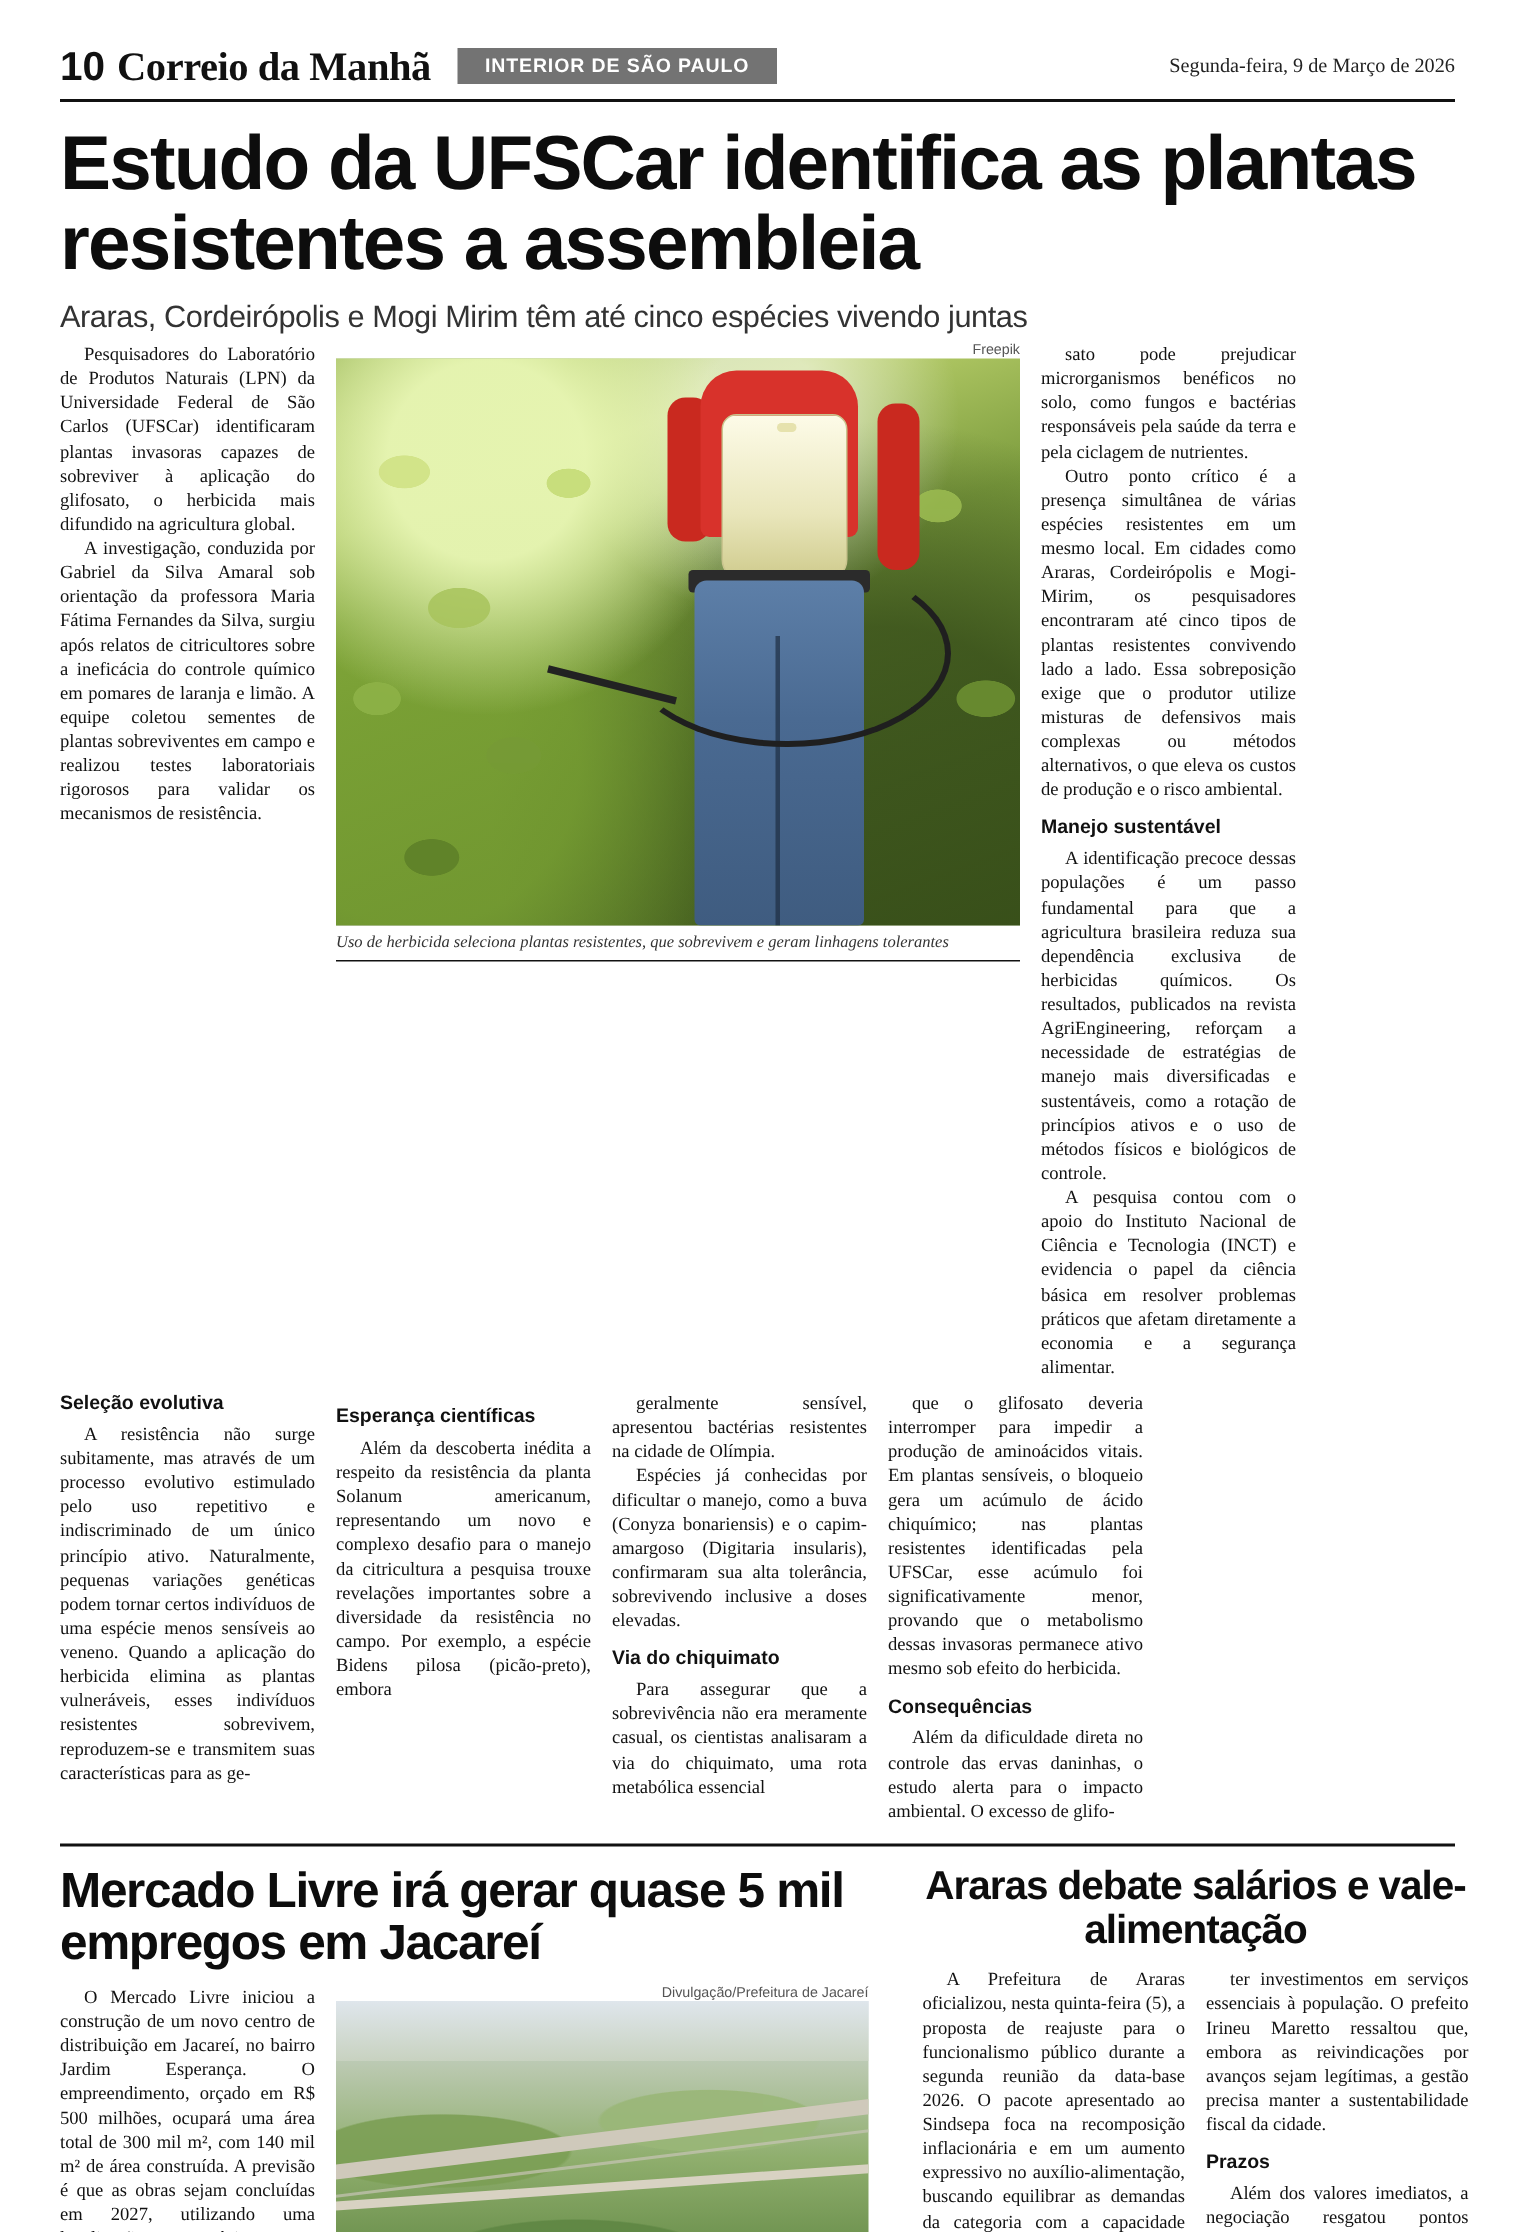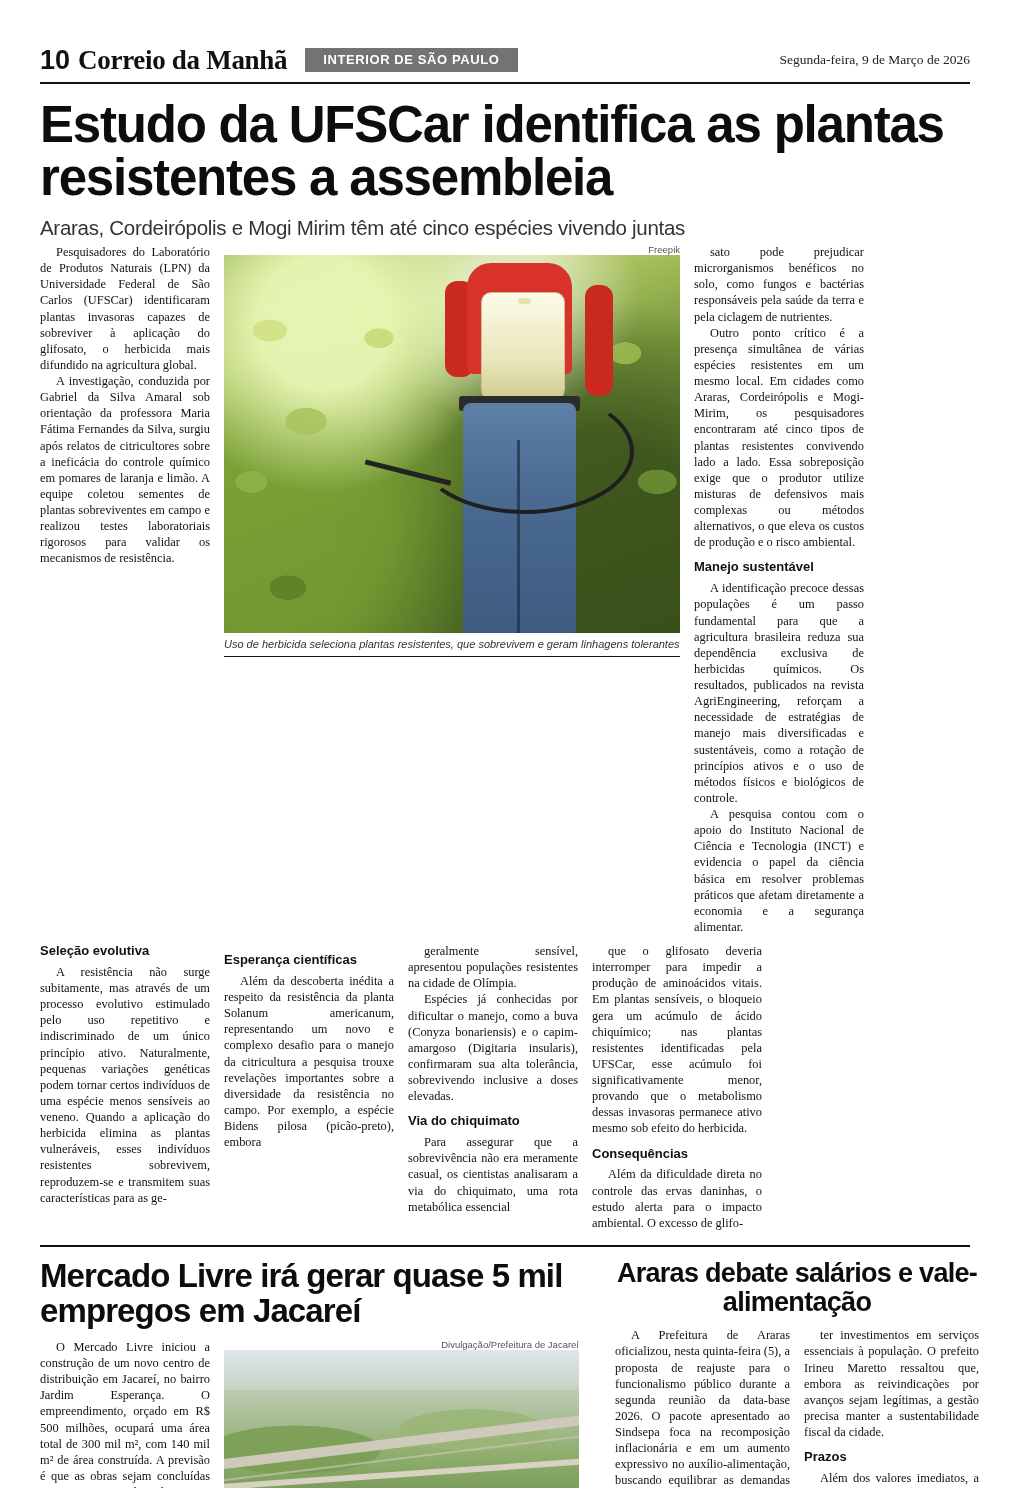--- a/index.html
+++ b/index.html
@@ -9,21 +9,21 @@
     height: 1488px;
     background: #ffffff;
     font-family: "Liberation Serif", serif;
     color: #111;
     position: relative;
     overflow: hidden;
   }
   .page {
     width: 1010px;
     height: 1488px;
-    padding: 44px 40px 18px 40px;
+    padding: 28px 40px 18px 40px;
     position: relative;
   }
 
   
   .masthead {
     display: flex;
     align-items: center;
     border-bottom: 2px solid #111;
     padding-bottom: 6px;
     height: 40px;
@@ -147,21 +147,21 @@
   .p-jeans:after {
     content:""; position:absolute; left:48%; top:16%; width:3px; height:84%; background:rgba(30,45,65,.7);
   }
   .p-hose {
     position:absolute; left:-10%; top:34%; width:120%; height:34%;
     border:4px solid #1f1f1f; border-radius:50%;
     border-top-color: transparent; border-left-color: transparent;
   }
   .p-wand { position:absolute; left:-38%; top:56%; width:48%; height:5px; background:#222; transform: rotate(14deg); }
   .caption {
-    font-family: Liberation Sans, sans-serif;
+    font-family: Liberation Serif, serif;
     font-style: italic;
     font-size: 11px;
     color: #333;
     padding: 5px 0 0 0;
     border-bottom: 1px solid #111;
     padding-bottom: 6px;
   }
 
   .lower-cols {
     display: flex;
@@ -303,21 +303,21 @@
   <div class="lower-cols">
     <div class="col">
       <div class="sub-title first">Seleção evolutiva</div>
       <p>A resistência não surge subitamente, mas através de um processo evolutivo estimulado pelo uso repetitivo e indiscriminado de um único princípio ativo. Naturalmente, pequenas variações genéticas podem tornar certos indivíduos de uma espécie menos sensíveis ao veneno. Quando a aplicação do herbicida elimina as plantas vulneráveis, esses indivíduos resistentes sobrevivem, reproduzem-se e transmitem suas características para as ge-</p>
     </div>
     <div class="col">
       <div class="sub-title">Esperança científicas</div>
       <p>Além da descoberta inédita a respeito da resistência da planta Solanum americanum, representando um novo e complexo desafio para o manejo da citricultura a pesquisa trouxe revelações importantes sobre a diversidade da resistência no campo. Por exemplo, a espécie Bidens pilosa (picão-preto), embora</p>
     </div>
     <div class="col">
-      <p>geralmente sensível, apresentou populações resistentes na cidade de Olímpia.</p>
+      <p>geralmente sensível, apresentou bactérias resistentes na cidade de Olímpia.</p>
       <p>Espécies já conhecidas por dificultar o manejo, como a buva (Conyza bonariensis) e o capim-amargoso (Digitaria insularis), confirmaram sua alta tolerância, sobrevivendo inclusive a doses elevadas.</p>
       <div class="sub-title">Via do chiquimato</div>
       <p>Para assegurar que a sobrevivência não era meramente casual, os cientistas analisaram a via do chiquimato, uma rota metabólica essencial</p>
     </div>
     <div class="col">
       <p>que o glifosato deveria interromper para impedir a produção de aminoácidos vitais. Em plantas sensíveis, o bloqueio gera um acúmulo de ácido chiquímico; nas plantas resistentes identificadas pela UFSCar, esse acúmulo foi significativamente menor, provando que o metabolismo dessas invasoras permanece ativo mesmo sob efeito do herbicida.</p>
       <div class="sub-title">Consequências</div>
       <p>Além da dificuldade direta no controle das ervas daninhas, o estudo alerta para o impacto ambiental. O excesso de glifo-</p>
     </div>
     <div class="col" style="visibility:hidden"></div>

